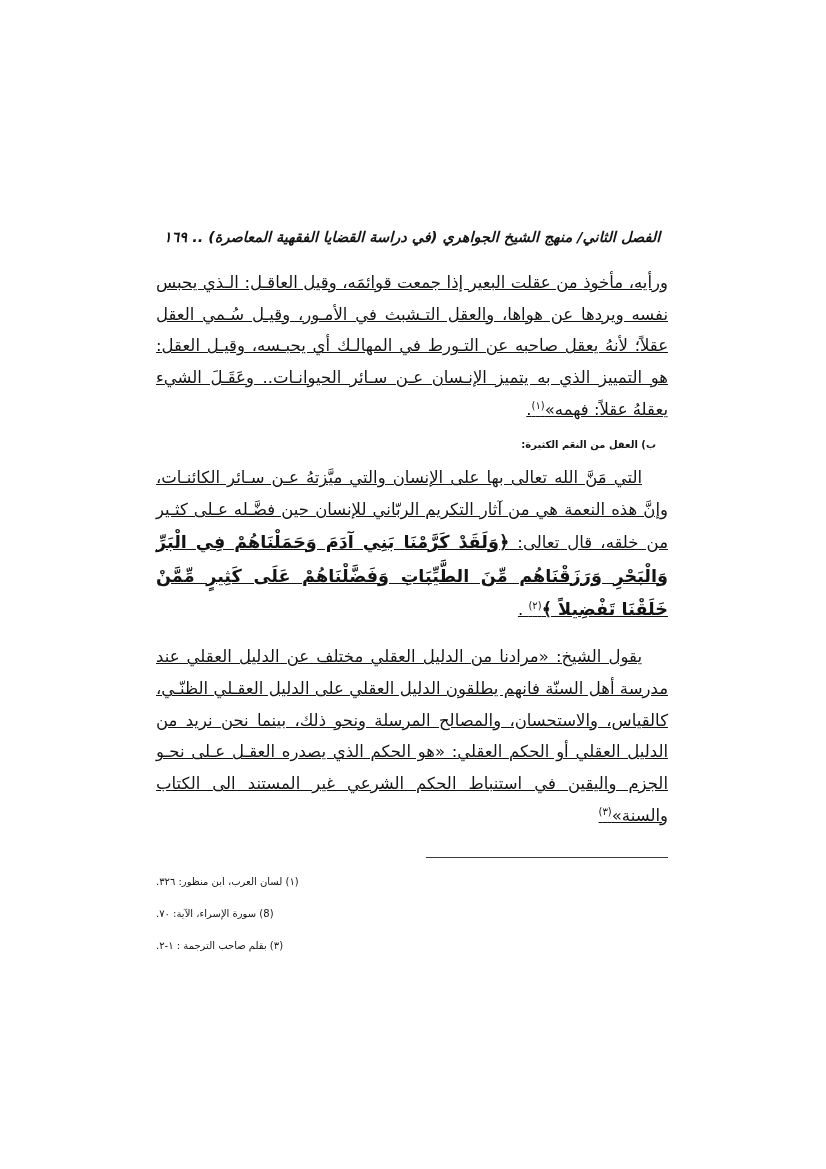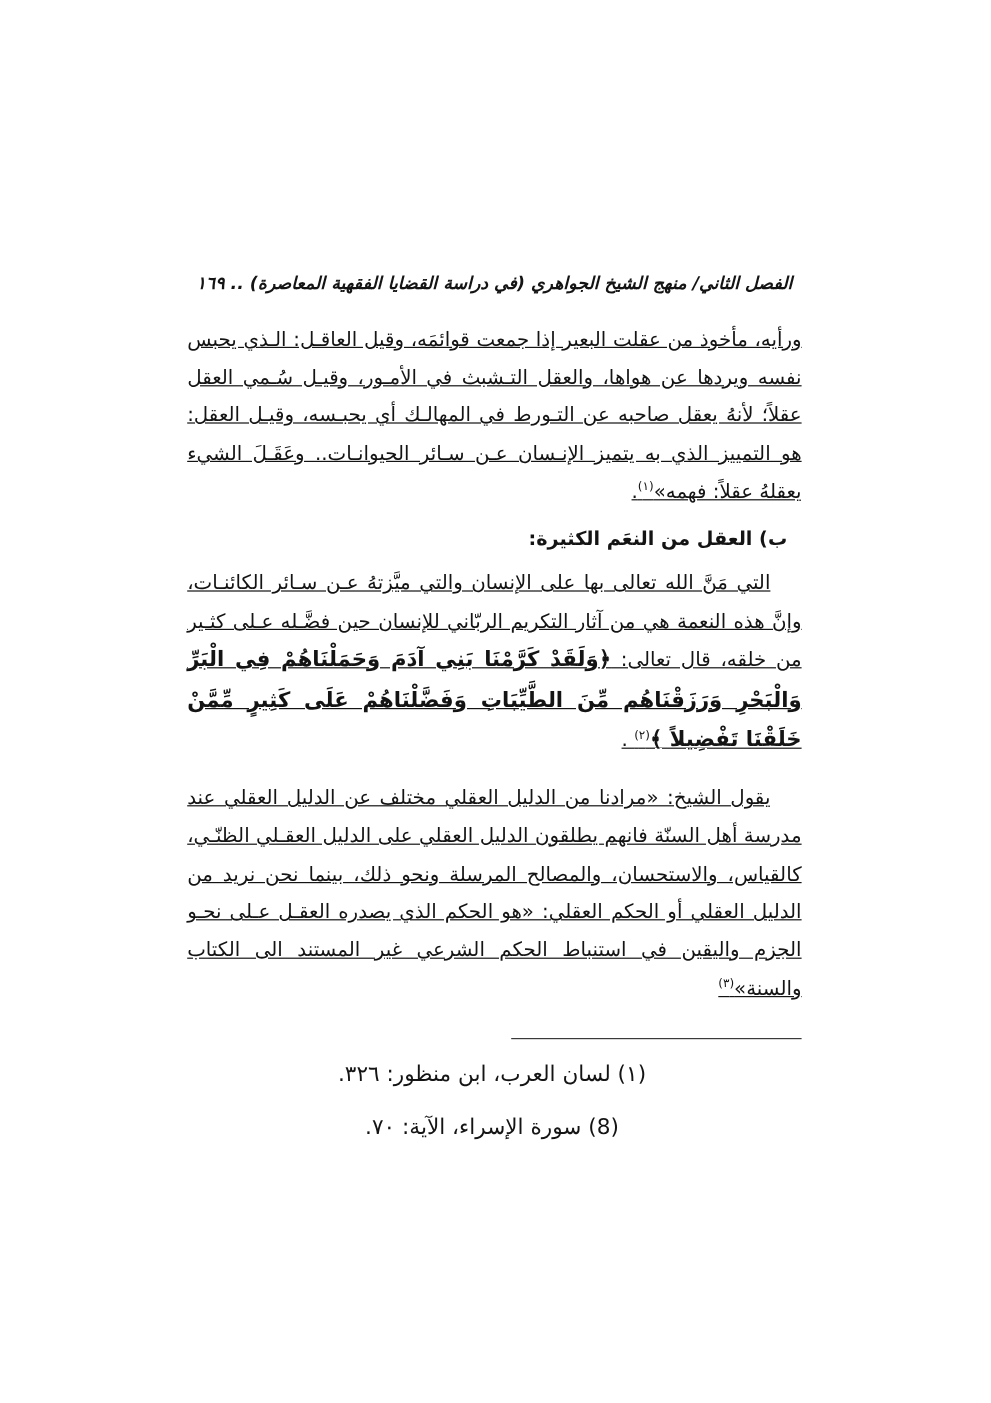--- a/index.html
+++ b/index.html
@@ -31,21 +31,21 @@
   }
   .para {
     font-size: 16.5px;
     line-height: 1.92;
     text-align: justify;
     margin: 0 0 4px 0;
     text-decoration: underline;
   }
   .indent { text-indent: 26px; }
   .section-heading {
-    font-size: 16px;
+    font-size: 10px;
     font-weight: bold;
     margin: 14px 12px 12px 0;
   }
   .verse {
     font-weight: bold;
     font-size: 1.07em;
   }
   sup.fnref {
     font-size: 10px;
     line-height: 0;
@@ -54,22 +54,22 @@
   }
   .fn-sep {
     border: 0;
     border-top: 1.2px solid #3a3a3a;
     width: 242px;
     margin: 26px auto 16px 0; 
     margin-right: 0;
     margin-left: auto;
   }
   .footnotes {
-    font-size: 18px;
-    text-align: center;
+    font-size: 10px;
+    text-align: left;
   }
   .footnote {
     margin: 0 4px 17px 0;
     line-height: 1.5;
   }
 </style>
 </head>
 <body>
 
 <div class="page">
@@ -83,16 +83,17 @@
 
     <p class="para indent"><span>التي مَنَّ الله تعالى بها على الإنسان والتي ميَّزتهُ عـن سـائر الكائنـات، وإنَّ هذه النعمة هي من آثار التكريم الربّاني للإنسان حين فضَّـله عـلى كثـير من خلقه، قال تعالى: </span><span class="verse">﴿وَلَقَدْ كَرَّمْنَا بَنِي آدَمَ وَحَمَلْنَاهُمْ فِي الْبَرِّ وَالْبَحْرِ وَرَزَقْنَاهُم مِّنَ الطَّيِّبَاتِ وَفَضَّلْنَاهُمْ عَلَى كَثِيرٍ مِّمَّنْ خَلَقْنَا تَفْضِيلاً ﴾</span><sup class="fnref">(٢)</sup><span> .</span></p>
 
     <p class="para indent" style="margin-top:14px;"><span>يقول الشيخ: «مرادنا من الدليل العقلي مختلف عن الدليل العقلي عند مدرسة أهل السنّة فانهم يطلقون الدليل العقلي على الدليل العقـلي الظنّـي، كالقياس، والاستحسان، والمصالح المرسلة ونحو ذلك، بينما نحن نريد من الدليل العقلي أو الحكم العقلي: «هو الحكم الذي يصدره العقـل عـلى نحـو الجزم واليقين في استنباط الحكم الشرعي غير المستند الى الكتاب والسنة»</span><sup class="fnref">(٣)</sup></p>
 
     <hr class="fn-sep">
 
     <div class="footnotes">
       <div class="footnote">(١) لسان العرب، ابن منظور: ٣٢٦.</div>
       <div class="footnote">(8) سورة الإسراء، الآية: ٧٠.</div>
+      <div class="footnote">(٣) بقلم صاحب الترجمة : ١-٢.</div>
     </div>
 
   </div>
 </div>
 
 </body></html>

